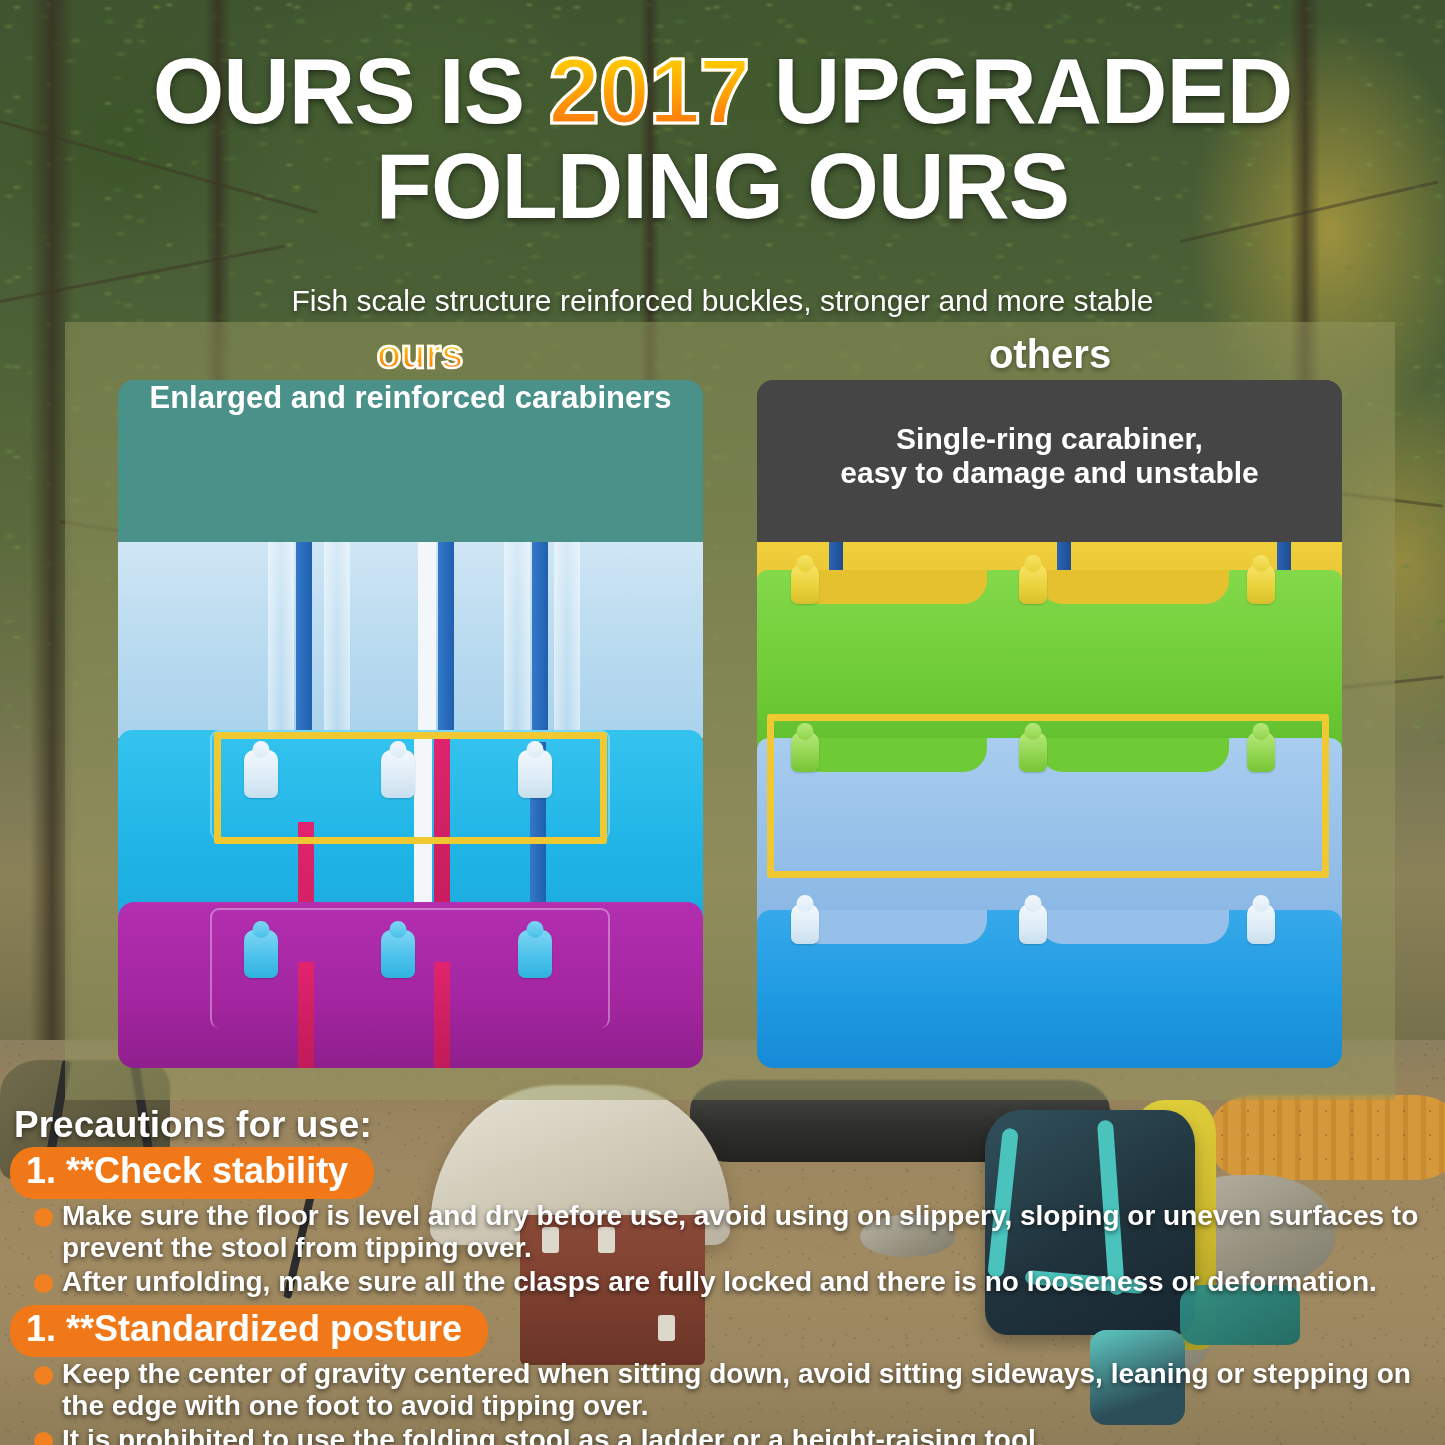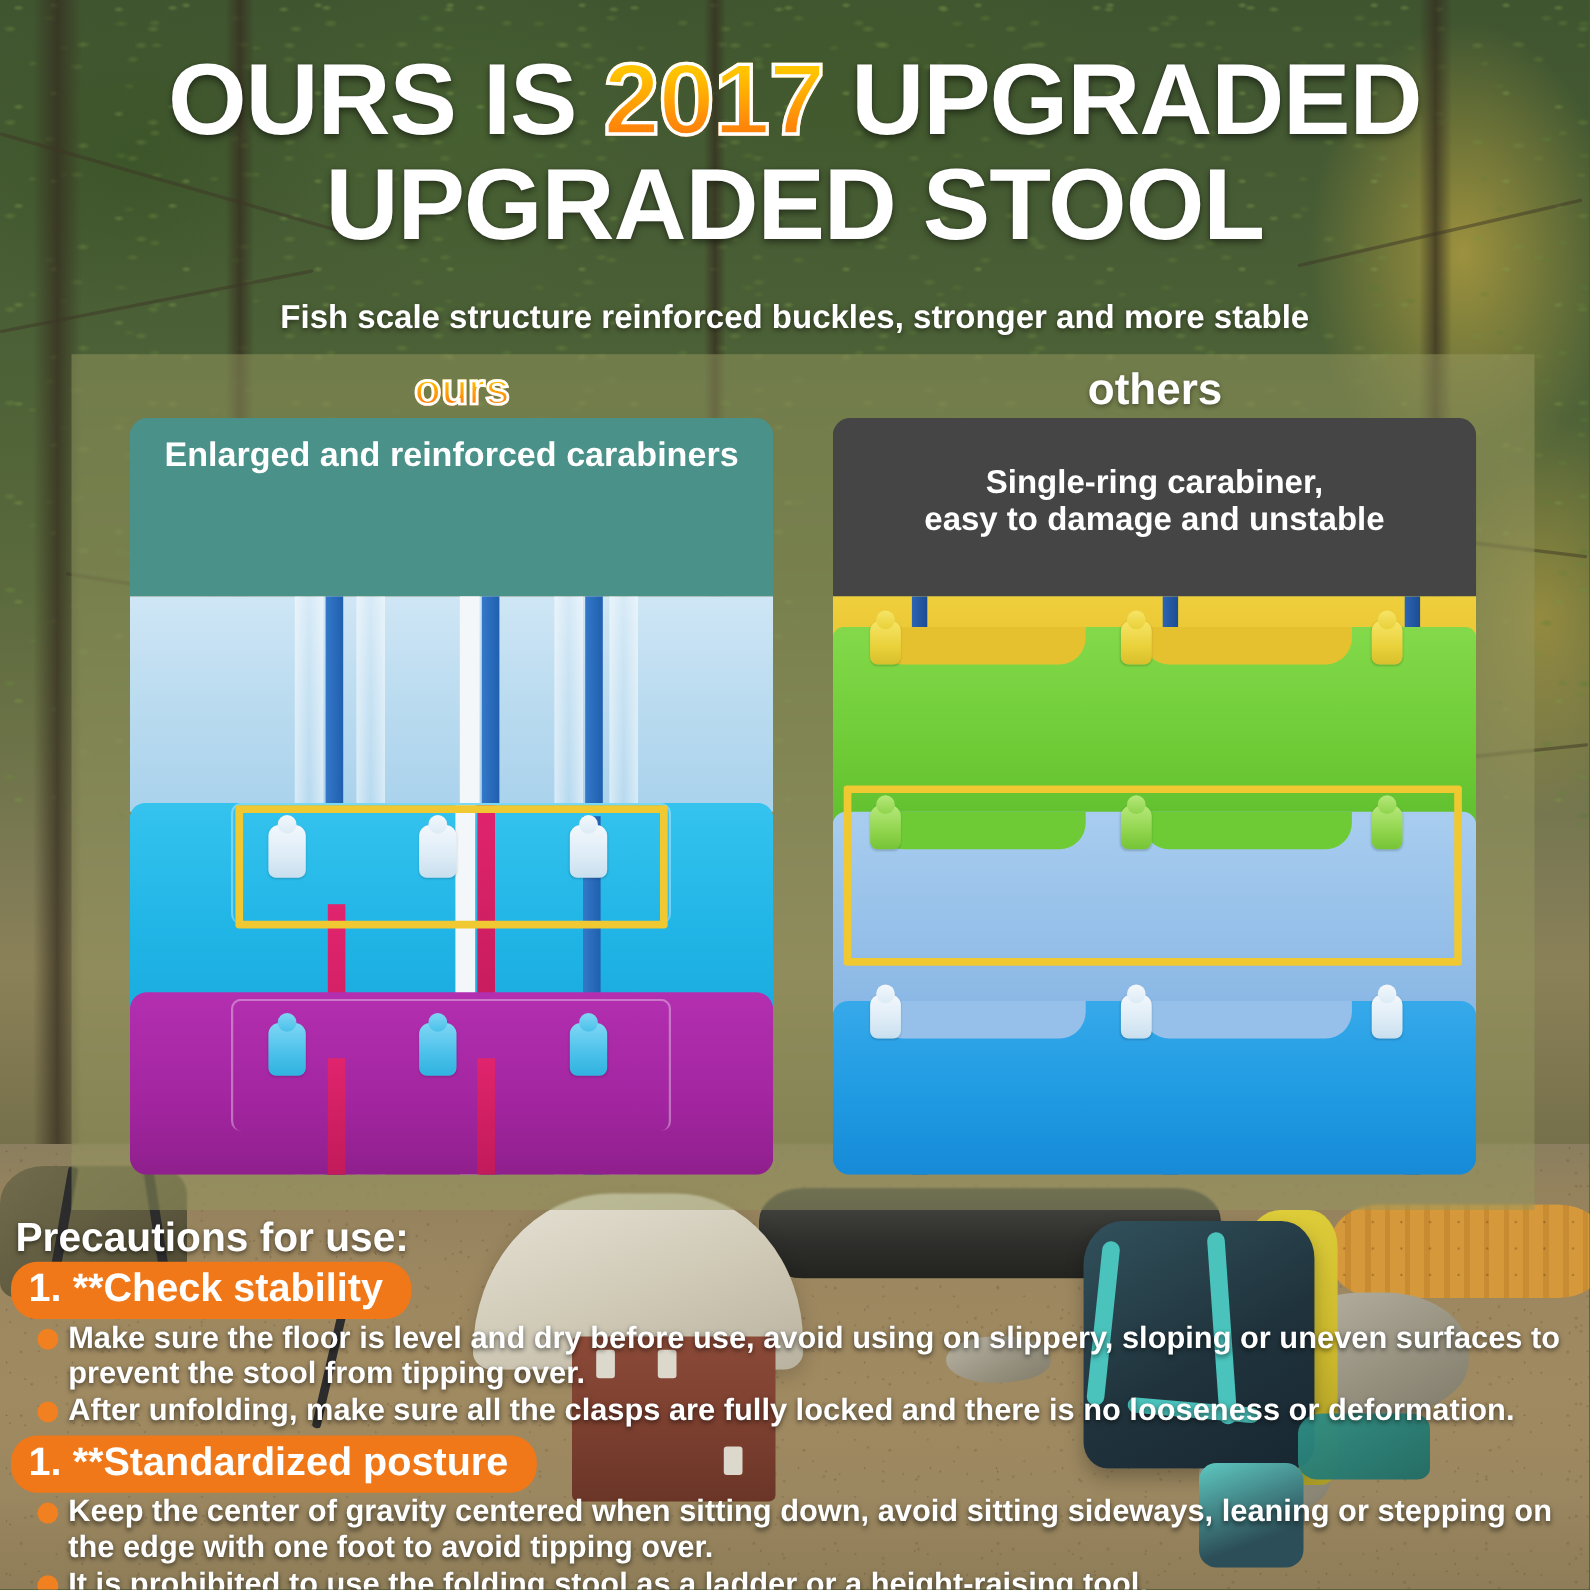--- a/index.html
+++ b/index.html
@@ -154,22 +154,22 @@
     white-space:nowrap;
   }
   #headline .l2{ display:block; margin-top:8px; }
   .gold{
     background:linear-gradient(180deg,#ffd400 0%,#ffc000 28%,#ff8a0a 70%,#f36f00 100%);
     -webkit-background-clip:text; background-clip:text; color:transparent;
     -webkit-text-stroke:3px #fff; paint-order:stroke fill;
     text-shadow:none;
   }
   #subtitle{
-    position:absolute; left:0; top:272px; width:1445px; text-align:center;
-    font-weight:bold; font-size:30px; color:#fff;
+    position:absolute; left:0; top:284px; width:1445px; text-align:center;
+    font-weight:normal; font-size:30px; color:#fff;
     text-shadow:0 2px 5px rgba(0,0,0,.5);
   }
   .col-label{
     position:absolute; top:332px; font-weight:bold; font-size:40px;
     text-align:center; white-space:nowrap;
   }
   #label-ours{ left:240px; width:360px; }
   #label-ours span{
     background:linear-gradient(180deg,#ffd400 0%,#ffc000 30%,#ff8a0a 72%,#f36f00 100%);
     -webkit-background-clip:text; background-clip:text; color:transparent;
@@ -178,21 +178,21 @@
   #label-others{ left:870px; width:360px; color:#fff; text-shadow:0 2px 5px rgba(0,0,0,.4); }
 
   
   .card{ position:absolute; top:380px; width:585px; height:688px; border-radius:16px; overflow:hidden; }
   #card-ours{ left:118px; }
   #card-others{ left:757px; }
 
   .card-head{ position:absolute; left:0; top:0; width:100%; color:#fff; text-align:center; }
   #head-ours{ height:162px; background:#4a9189; }
   #head-others{ height:162px; background:#454545; }
-  .head-line1{ font-weight:bold; font-size:31px; padding-top:16px; }
+  .head-line1{ font-weight:bold; font-size:31px; }
   .head-line2{ font-weight:bold; font-size:29px; line-height:1.12; padding-top:22px; }
   #head-others .head-line2{ padding-top:42px; font-size:30px; }
 
   .photo{ position:absolute; left:0; top:162px; width:100%; height:526px; overflow:hidden; }
 
   
   .ours-top{
     position:absolute; left:0; top:0; width:100%; height:196px;
     background:linear-gradient(180deg,#cfe6f5 0%,#bcdcf0 45%,#a9d2ec 100%);
   }
@@ -328,21 +328,21 @@
     <div class="strap" style="left:10px;  top:18px;  width:16px; height:150px; transform:rotate(6deg);"></div>
     <div class="strap" style="left:118px; top:10px;  width:16px; height:175px; transform:rotate(-4deg);"></div>
     <div class="strap" style="left:40px;  top:165px; width:120px;height:14px;  transform:rotate(5deg);"></div>
   </div>
   <div class="pack-cyan"></div>
   <div class="tarp-green"></div>
 </div>
 
 <div id="headline">
   <span>OURS IS </span><span class="gold">2017</span><span> UPGRADED</span>
-  <span class="l2">UPGRADED STOOL</span>
+  <span class="l2">FOLDING OURS</span>
 </div>
 
 <div id="subtitle">Fish scale structure reinforced buckles, stronger and more stable</div>
 
 <div id="compare-panel"></div>
 
 <div class="col-label" id="label-ours">
   <span>ours</span>
 </div>
 <div class="col-label" id="label-others">others</div>

